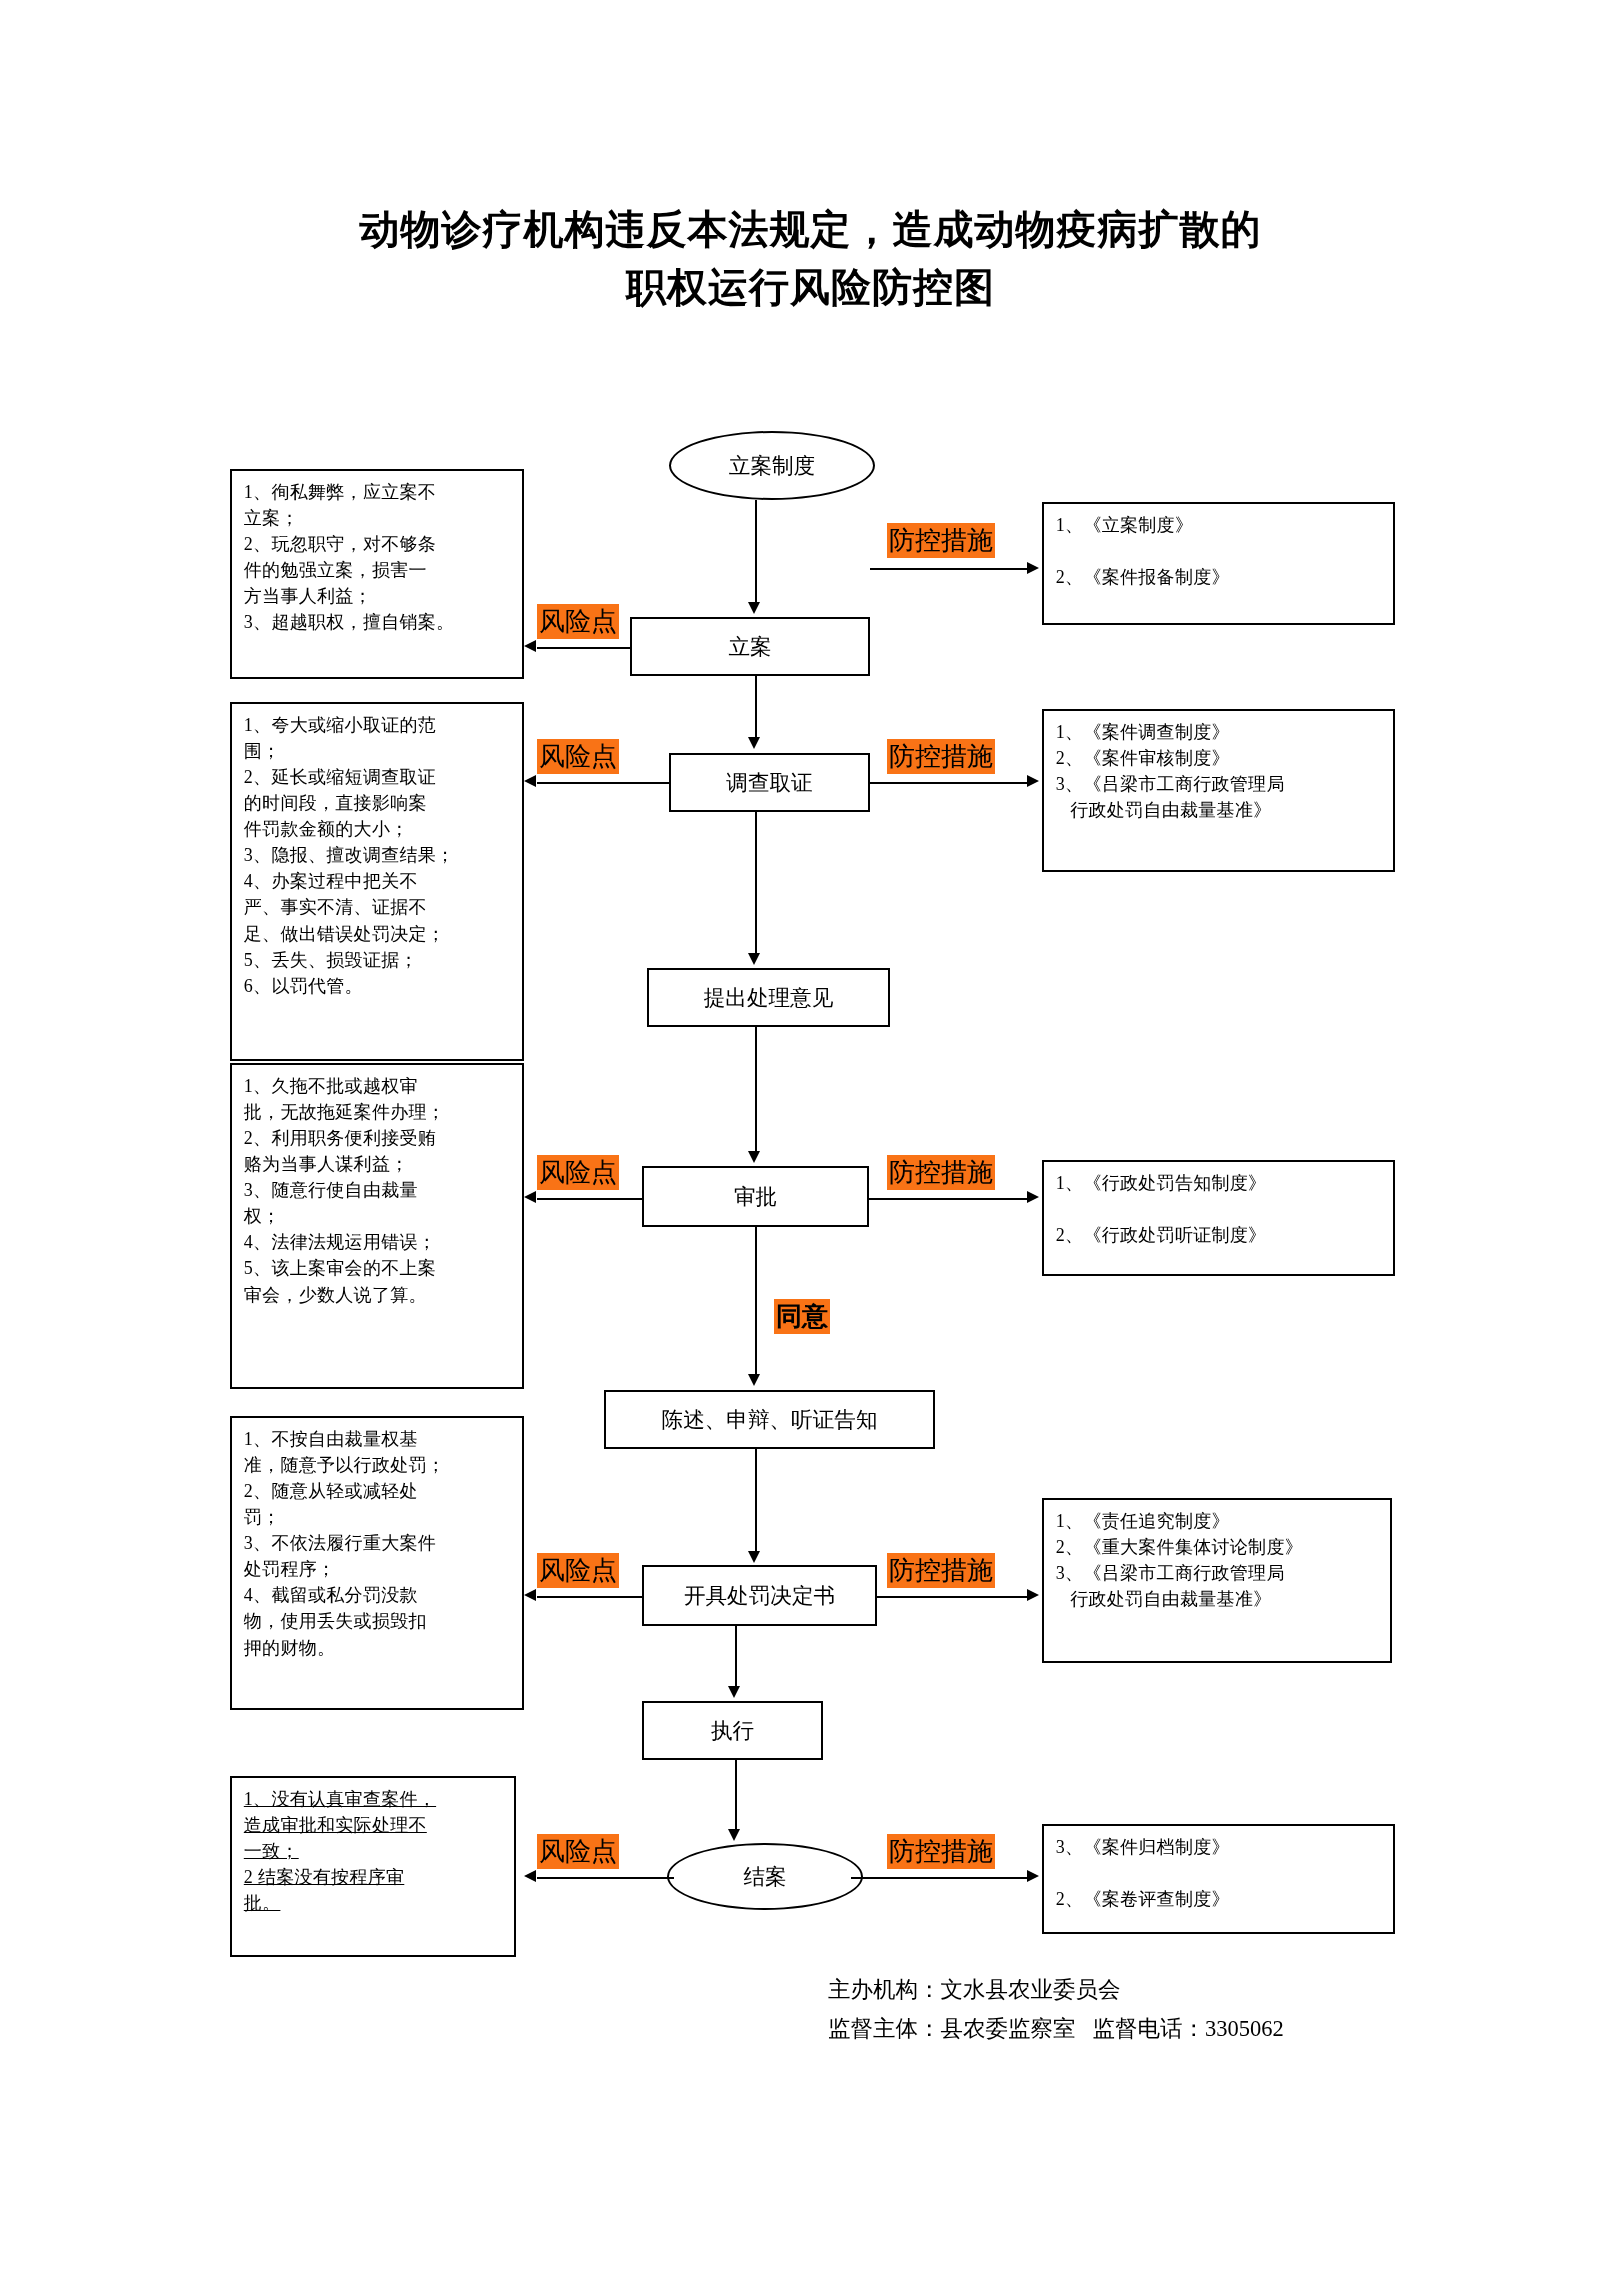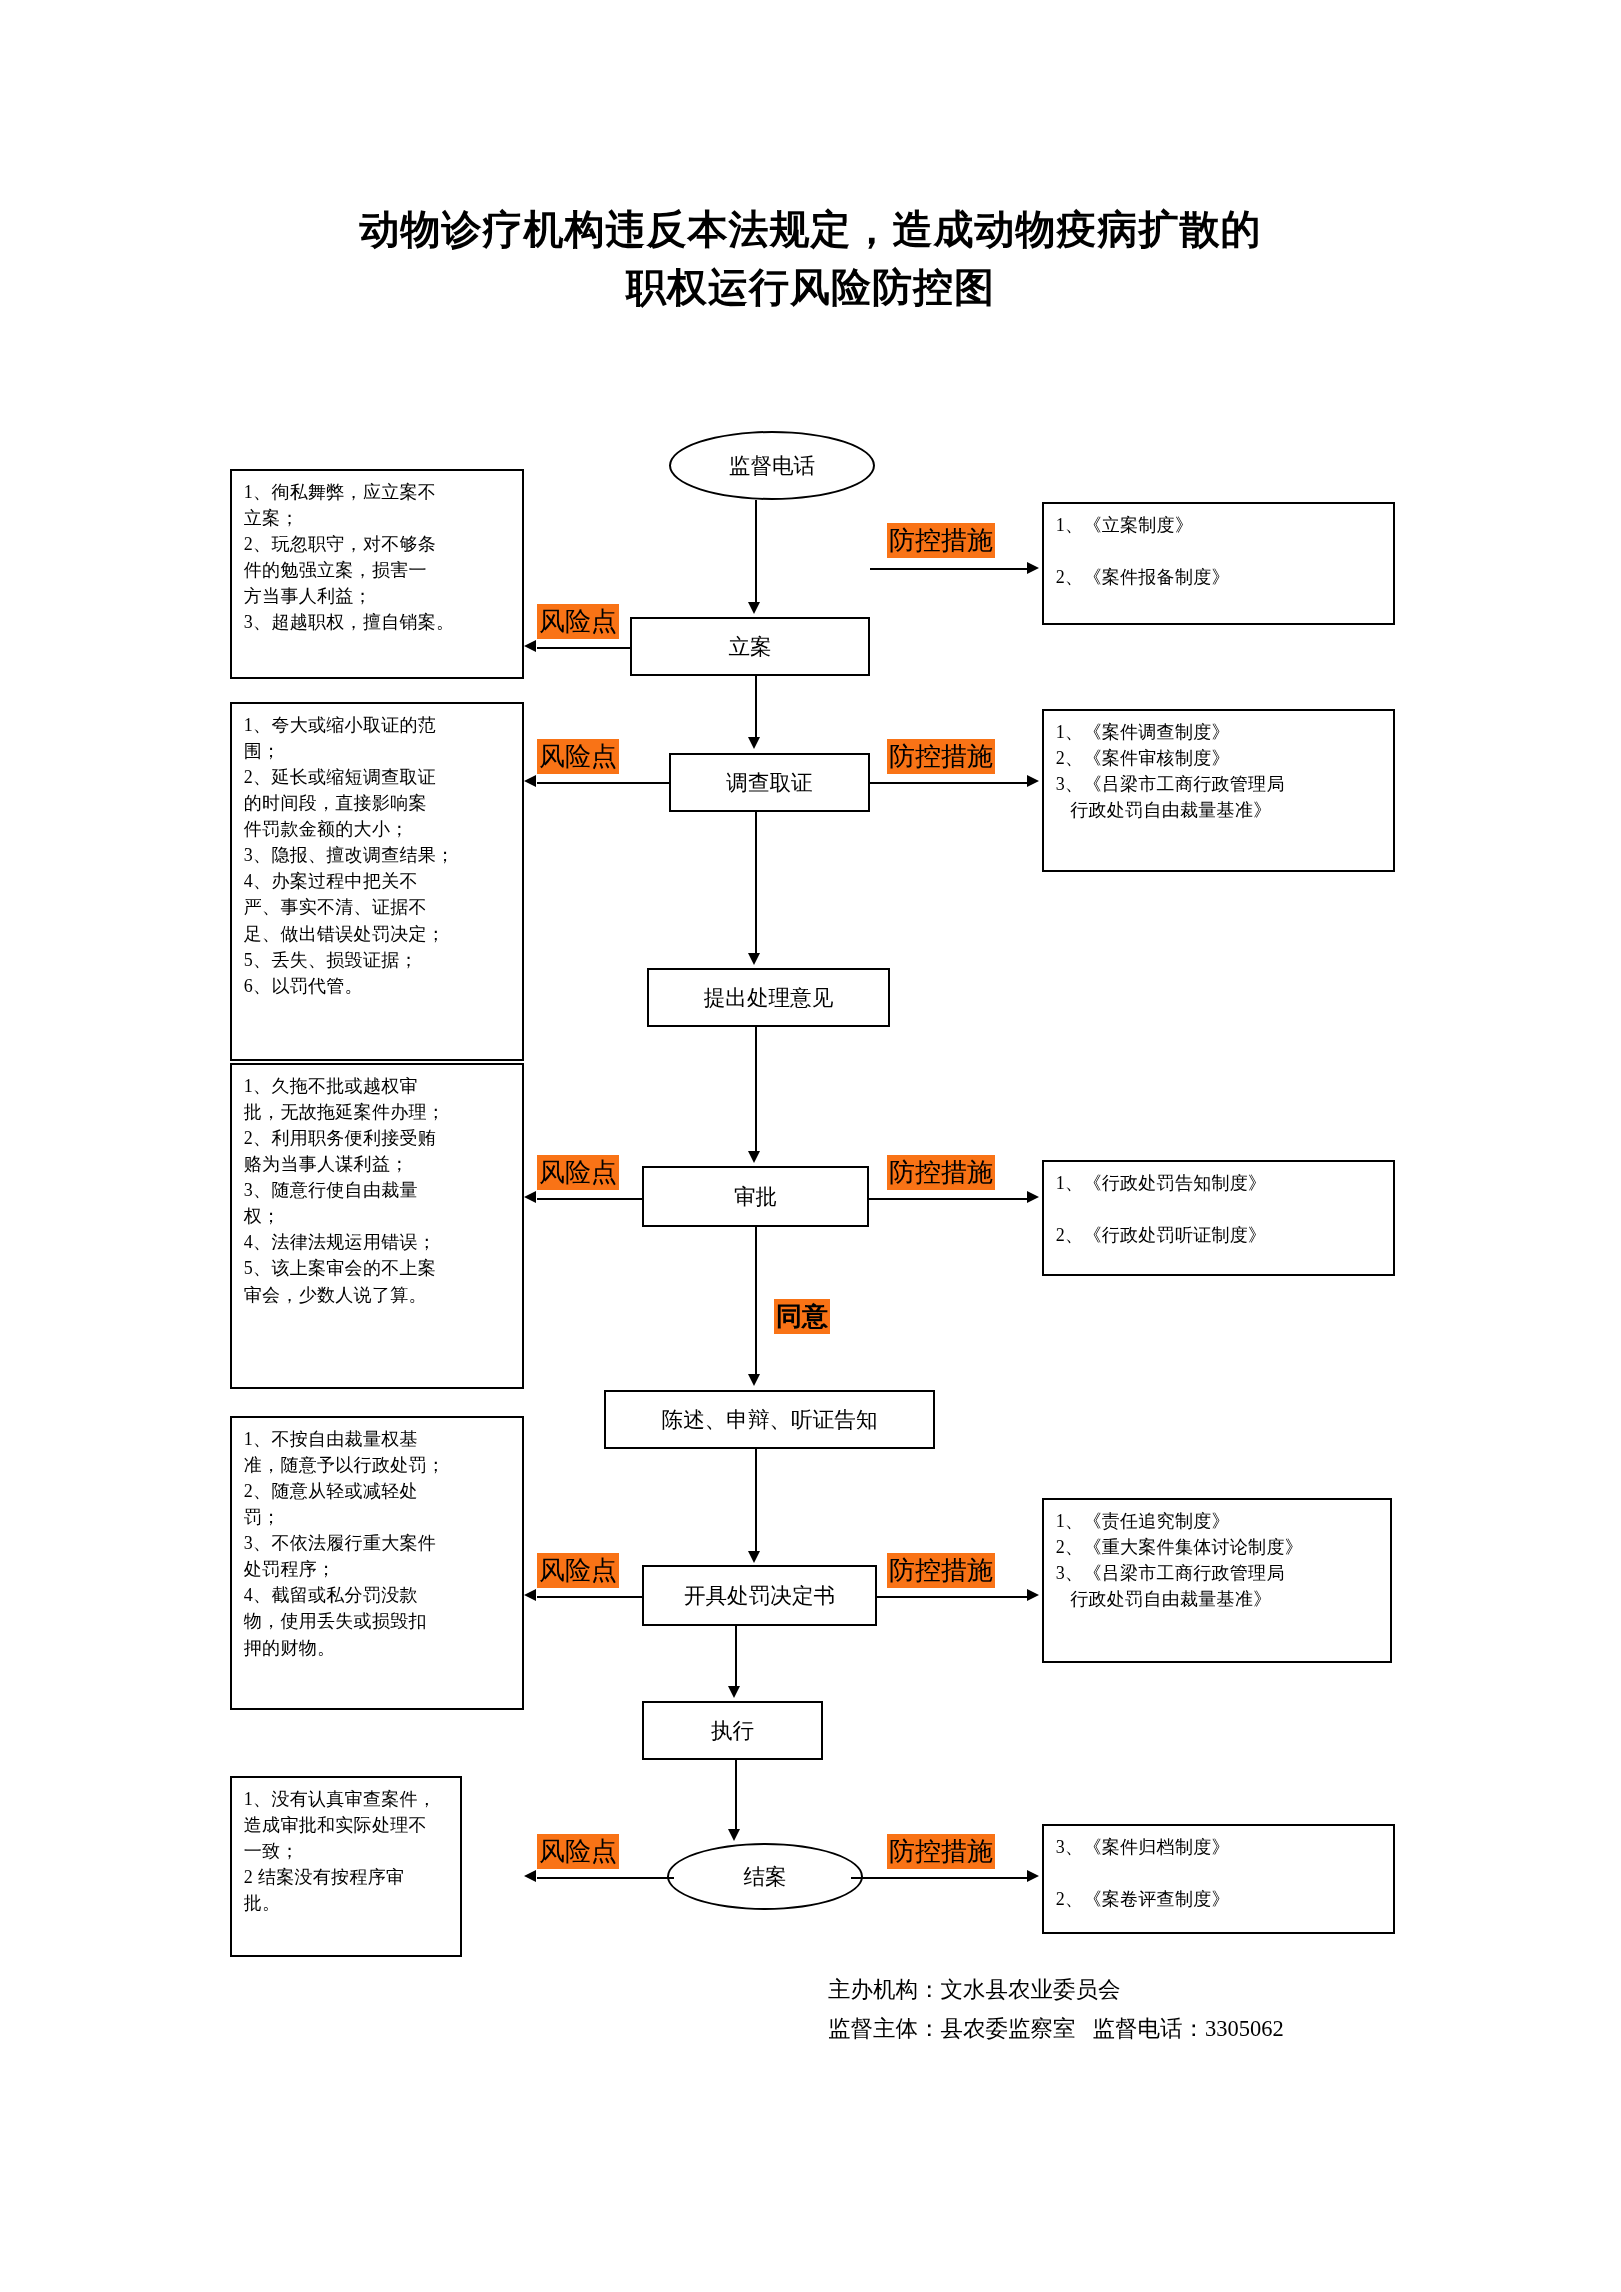--- a/index.html
+++ b/index.html
@@ -123,21 +123,21 @@
 <body>
 
 <div id="page">
 
   <div class="title">
     <span class="title-line">动物诊疗机构违反本法规定，造成动物疫病扩散的</span>
     <span class="title-line">职权运行风险防控图</span>
   </div>
 
   <div class="oval" style="left:669px; top:431px; width:206px; height:69px;">
-    <span>监督电话</span>
+    <span>立案制度</span>
   </div>
 
   <div class="box" style="left:630px; top:617px; width:240px; height:59px;">
     <span>立案</span>
   </div>
 
   <div class="box" style="left:669px; top:753px; width:201px; height:59px;">
     <span>调查取证</span>
   </div>
 
@@ -230,21 +230,21 @@
 准，随意予以行政处罚；
 2、随意从轻或减轻处
 罚；
 3、不依法履行重大案件
 处罚程序；
 4、截留或私分罚没款
 物，使用丢失或损毁扣
 押的财物。</div>
   </div>
 
-  <div class="listbox" style="left:230px; top:1776px; width:232px; height:181px;">
+  <div class="listbox" style="left:230px; top:1776px; width:286px; height:181px;text-decoration:underline;">
     <div>1、没有认真审查案件，
 造成审批和实际处理不
 一致；
 2 结案没有按程序审
 批。</div>
   </div>
 
   <div class="listbox" style="left:1042px; top:502px; width:353px; height:123px;">
     <div>1、《立案制度》
 

